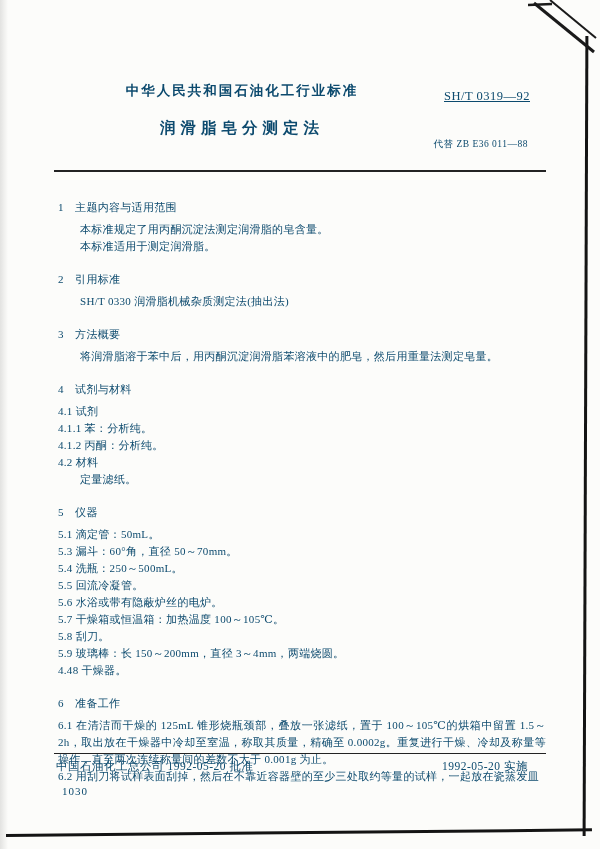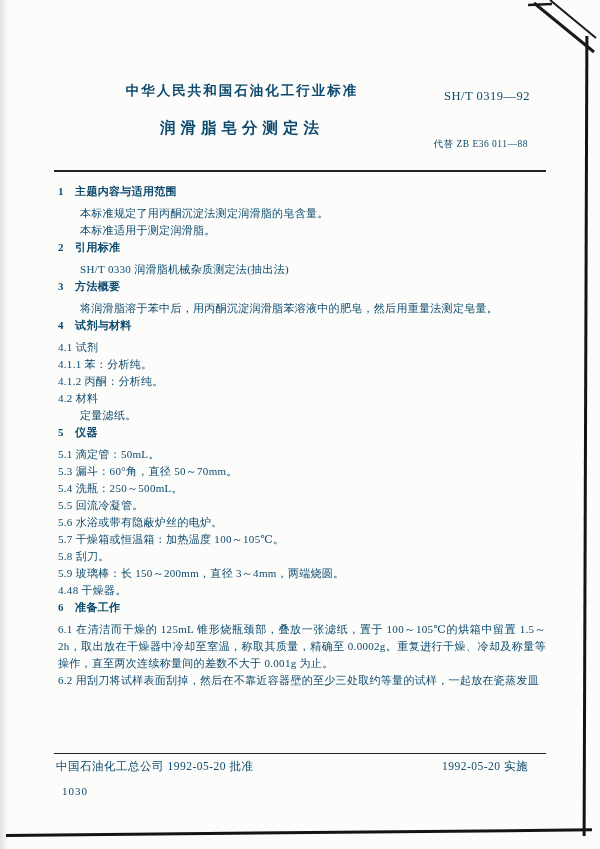--- a/index.html
+++ b/index.html
@@ -25,36 +25,36 @@
     background: #141414; transform: rotate(-0.55deg); transform-origin: left center;
   }
   .fold { position: absolute; top: 0; right: 0; width: 72px; height: 62px; }
 
   .header { position: absolute; top: 82px; left: 0; width: 100%; }
   .org-line {
     position: absolute; top: 0; left: 58px; width: 368px;
     text-align: center; font-weight: bold; font-size: 13.5px; letter-spacing: 2px;
     white-space: pre;
   }
-  .std-no { position: absolute; top: 7px; right: 70px; font-size: 12.5px; letter-spacing: 0.5px; }
+  .std-no { position: absolute; top: 7px; right: 70px; font-size: 12.5px; letter-spacing: 0.5px; text-decoration: underline; }
   .doc-title {
     position: absolute; top: 36px; left: 58px; width: 368px;
     text-align: center; font-weight: bold; font-size: 15.5px; letter-spacing: 5px;
   }
   .replaces { position: absolute; top: 56px; right: 72px; font-size: 9.5px; letter-spacing: 0.5px; }
 
   .rule { position: absolute; left: 54px; width: 492px; background: #232323; }
   .rule-top { top: 170px; height: 2px; }
   .rule-bottom { top: 753px; height: 1px; }
 
   .doc {
     position: absolute; top: 183px; left: 58px; width: 488px;
     font-size: 11px; line-height: 17px; letter-spacing: 0.3px;
   }
-  .sec-heading { font-weight: bold; margin: 0 0 5px; white-space: pre; }
+  .sec-heading { font-weight: normal; margin: 16px 0 5px; white-space: pre; }
   .line { margin: 0; }
   .indent { text-indent: 22px; }
   .just { text-align: justify; }
 
   .footer {
     position: absolute; top: 759px; left: 56px; right: 72px;
     display: flex; justify-content: space-between;
     font-size: 11.5px; letter-spacing: 0.5px; gap: 20px;
   }
   .page-no { position: absolute; top: 785px; left: 62px; font-size: 11px; letter-spacing: 1px; }

